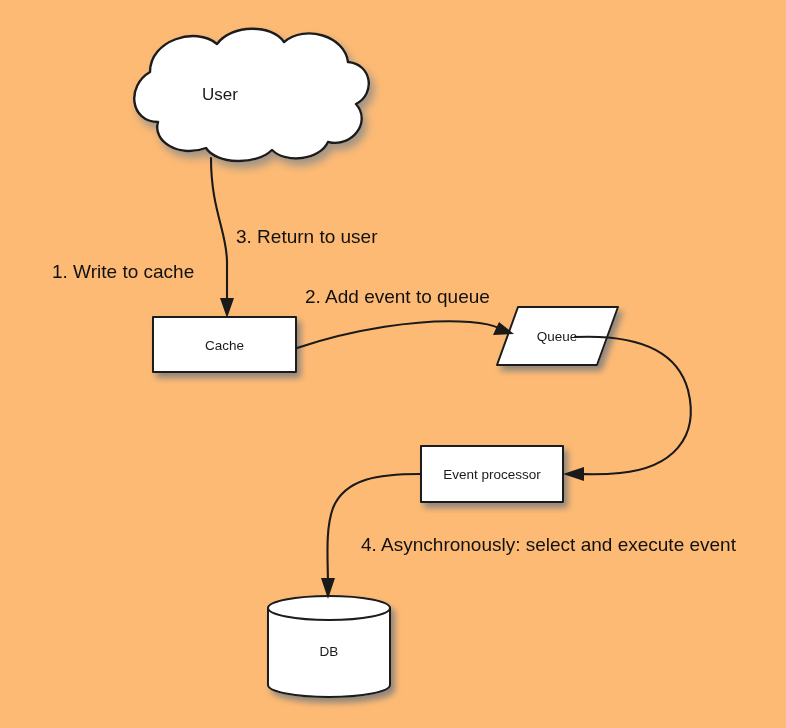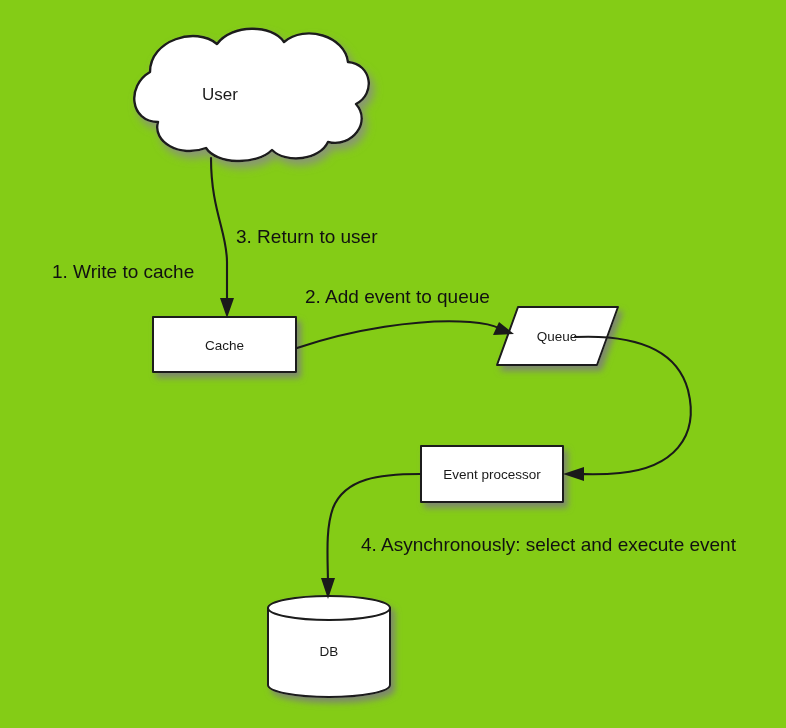--- a/index.html
+++ b/index.html
@@ -7,21 +7,21 @@
     padding: 0;
     background: #ffffff;
   }
   body {
     font-family: "Liberation Sans", sans-serif;
   }
   #canvas {
     position: relative;
     width: 786px;
     height: 728px;
-    background: #84cc16;
+    background: #fdba74;
     overflow: hidden;
   }
   #diagram-svg {
     position: absolute;
     top: 0;
     left: 0;
     width: 786px;
     height: 728px;
     display: block;
   }

